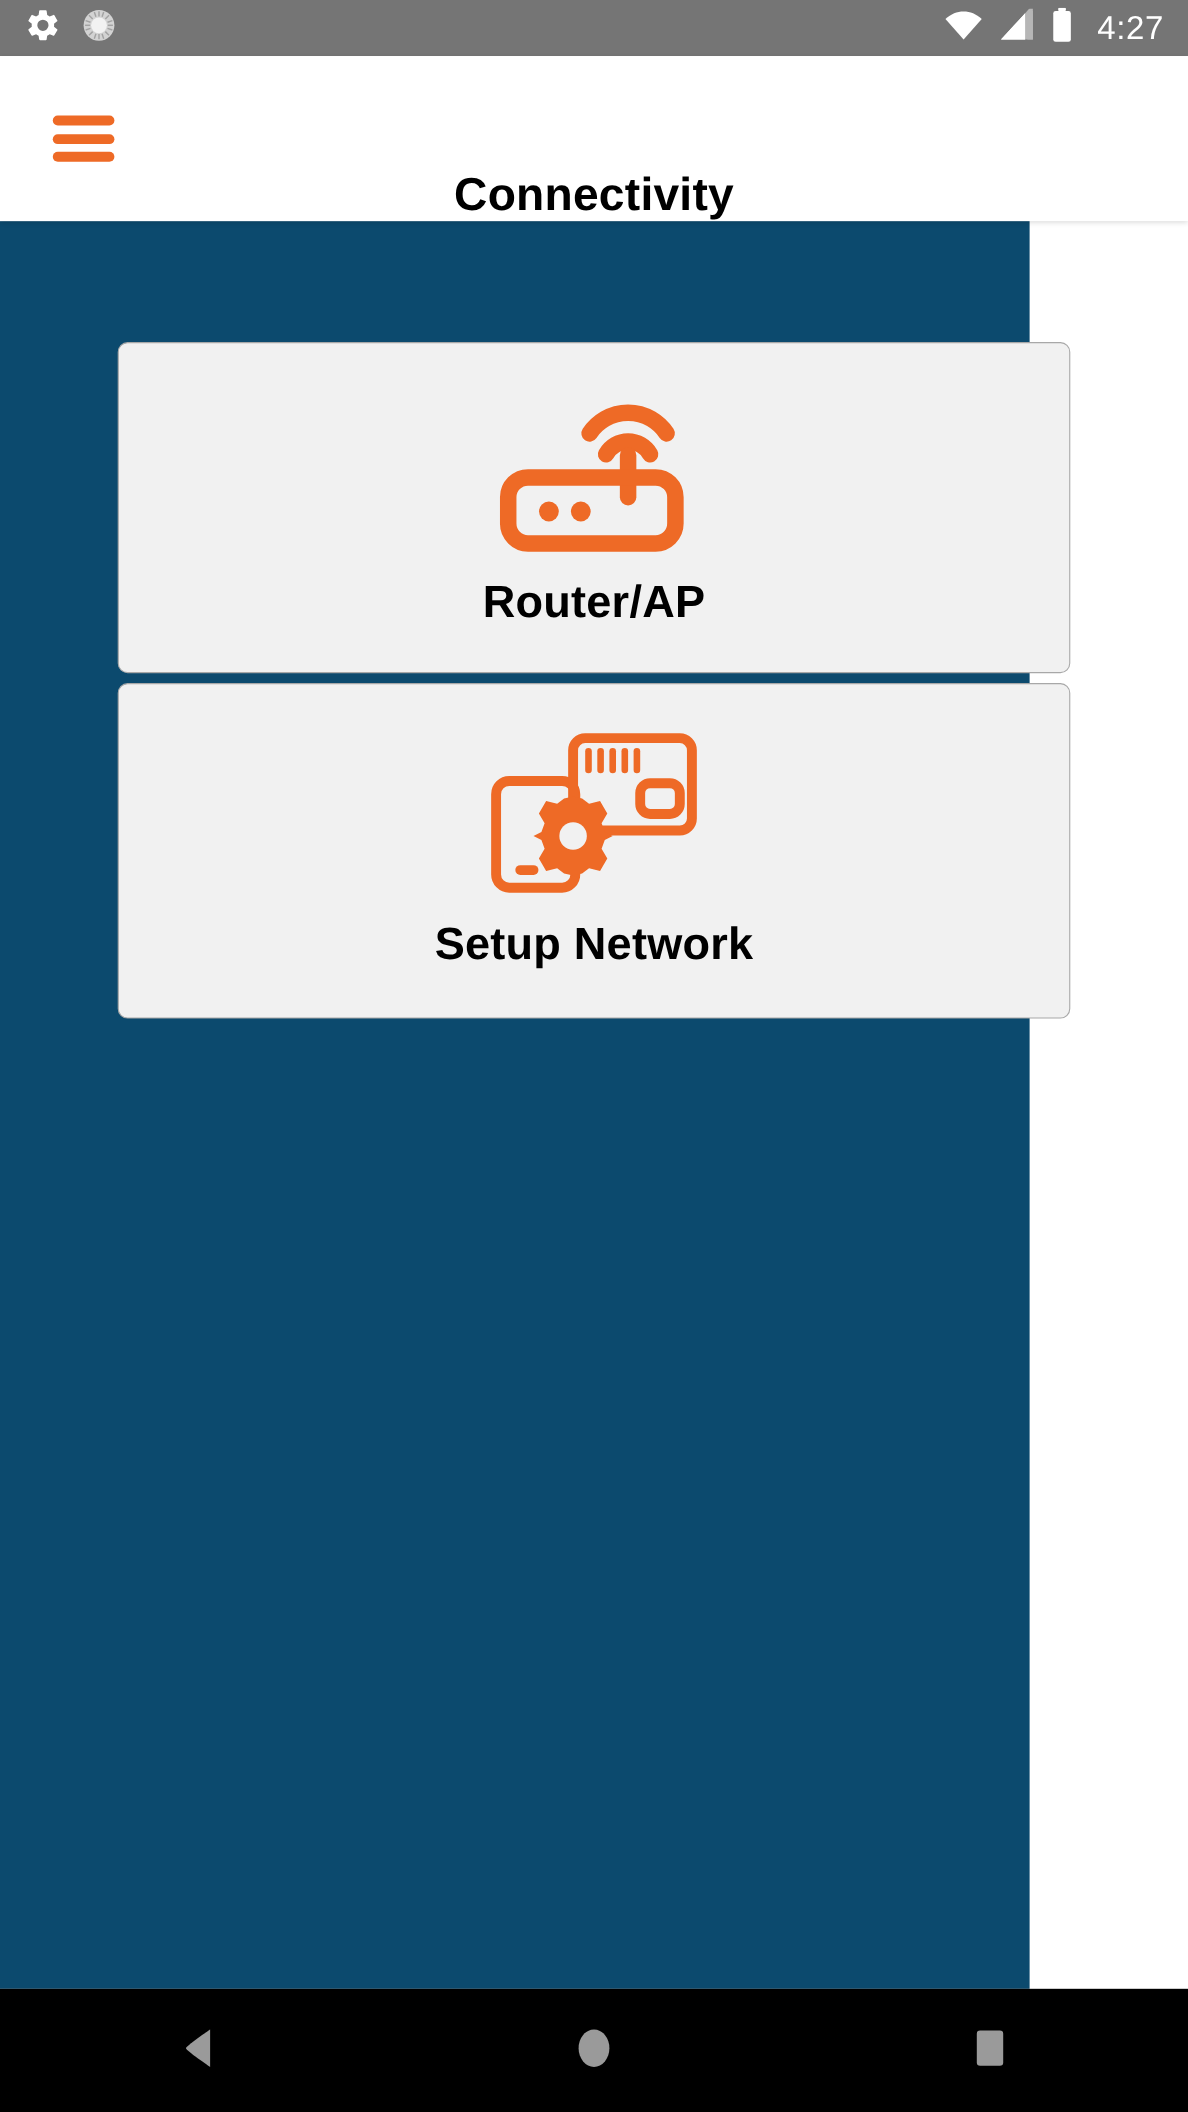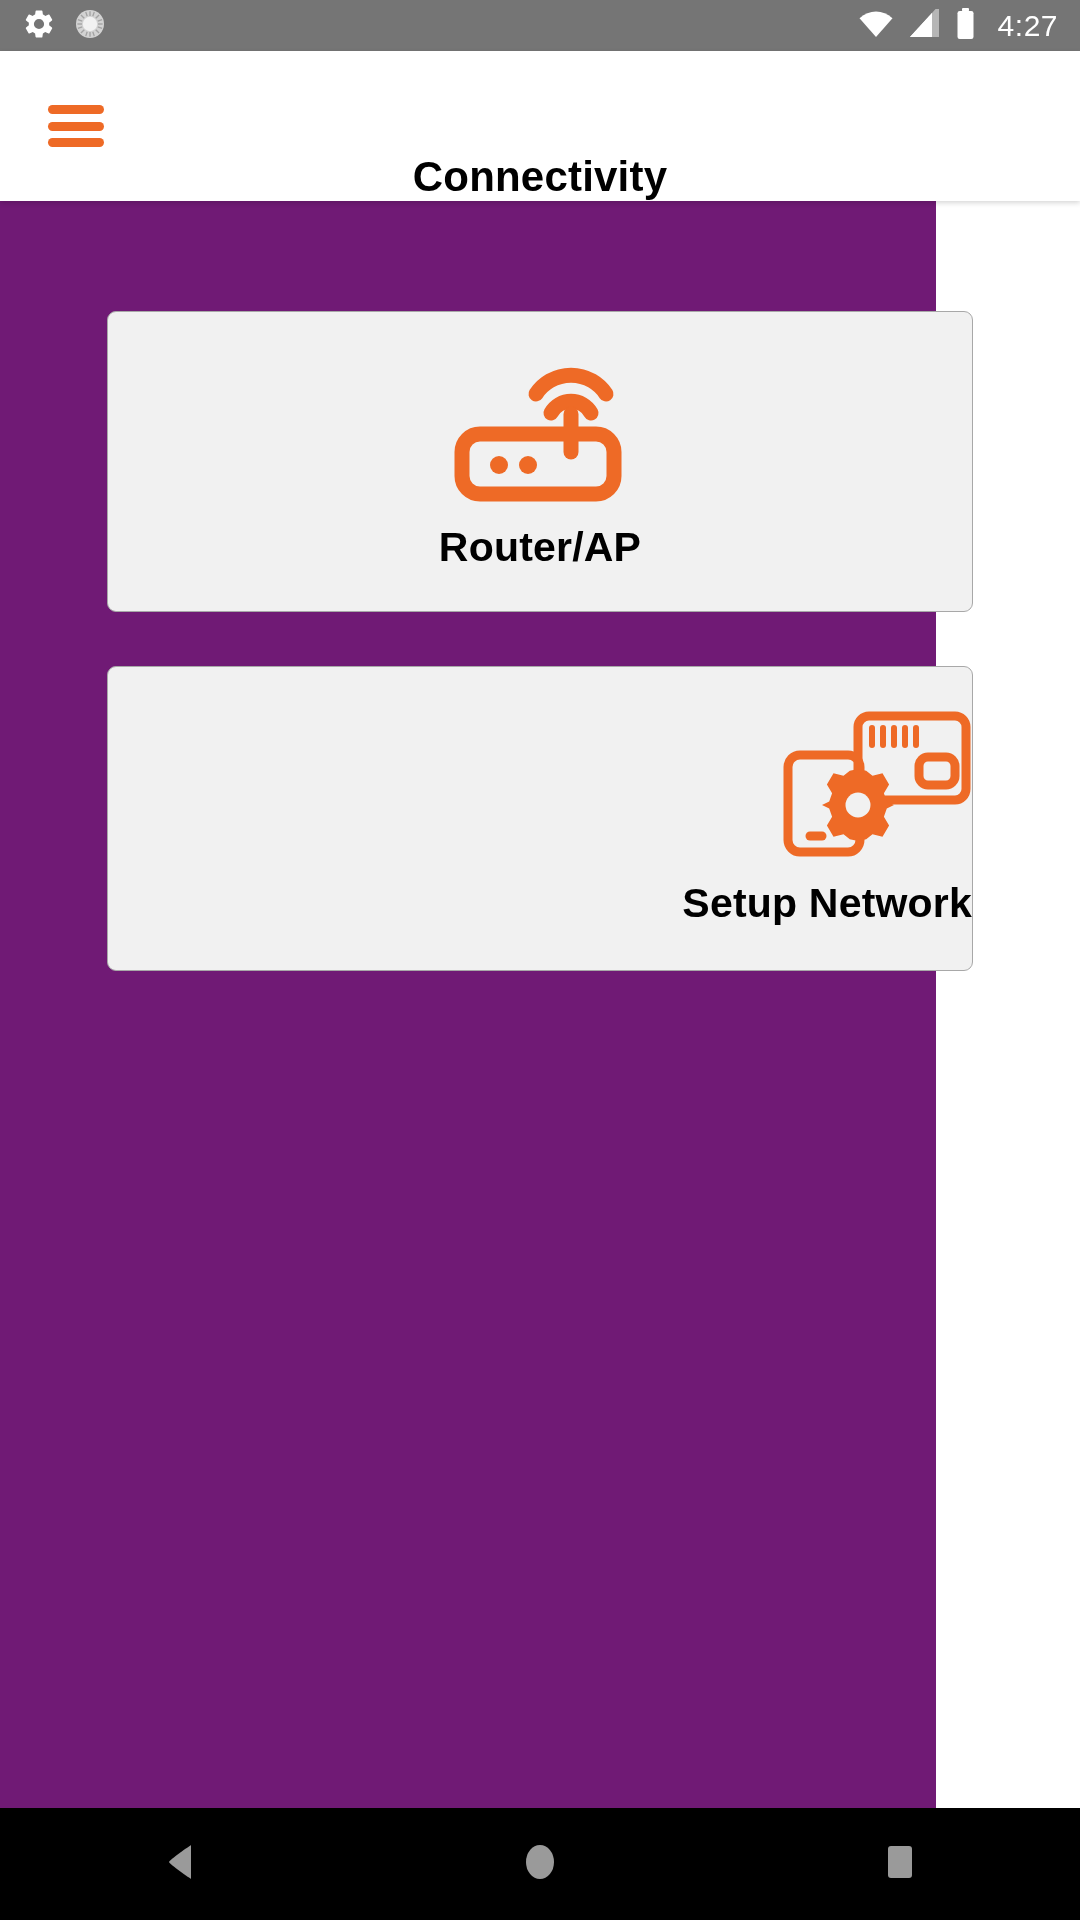--- a/index.html
+++ b/index.html
@@ -46,33 +46,33 @@
   }
   .app-title {
     width:100%; text-align:center;
     font-size:42px; font-weight:bold; color:#000000;
     letter-spacing:0.2px;
   }
 
   
   .content {
     position:absolute; top:201px; left:0; width:936px; height:1607px;
-    background:#701a75;
+    background:#0c4a6e;
     padding:16px;
   }
   .card {
     position:absolute; left:107px; width:866px;
     background:#F1F1F1;
     border:1px solid #A8A8A8;
     border-radius:9px;
     display:flex; flex-direction:column;
     align-items:center; justify-content:center;
   }
   #card-router { top:110px; height:301px; }
-  #card-setup  { top:465px; height:305px;align-items:flex-end; }
+  #card-setup  { top:420px; height:305px; }
 
   .card-icon { display:flex; align-items:center; justify-content:center; }
   .card-label {
     margin-top:22px;
     font-size:41px; font-weight:bold; color:#000000;
     letter-spacing:0.2px; text-align:center;
   }
 
   
   .nav-bar {

